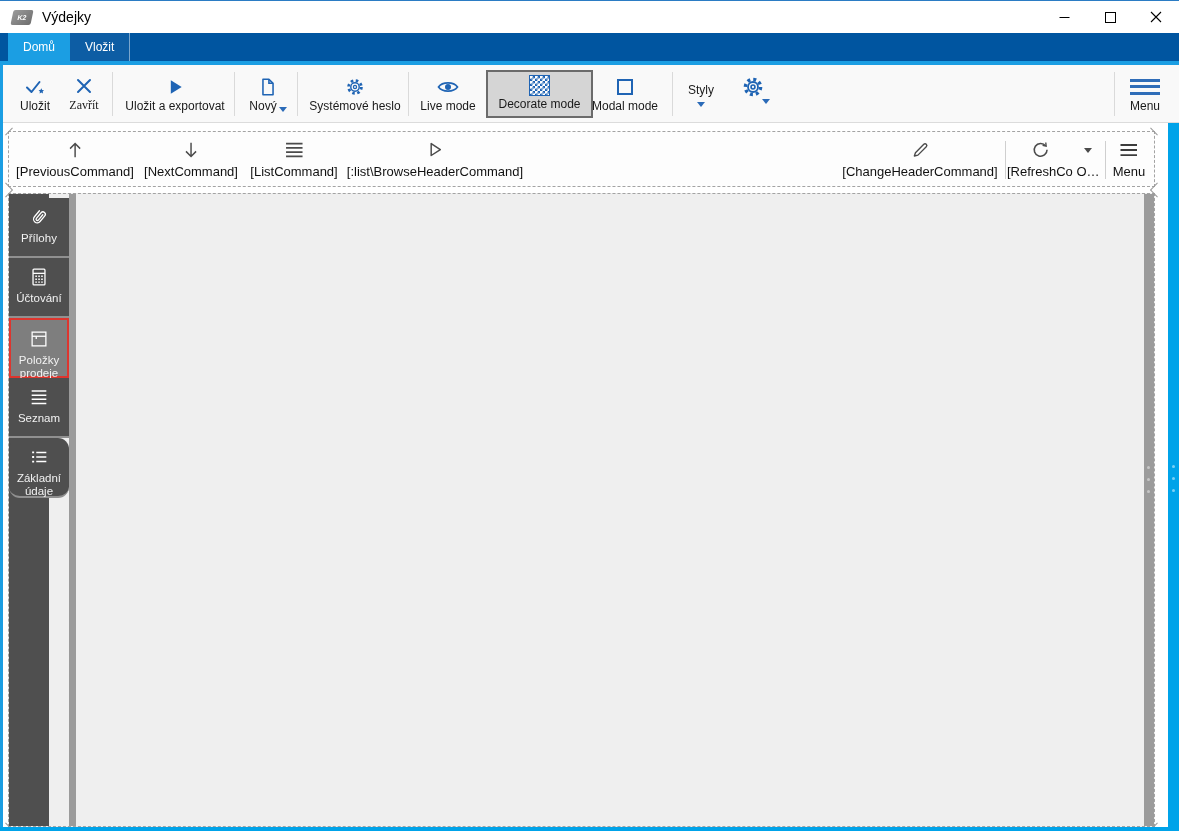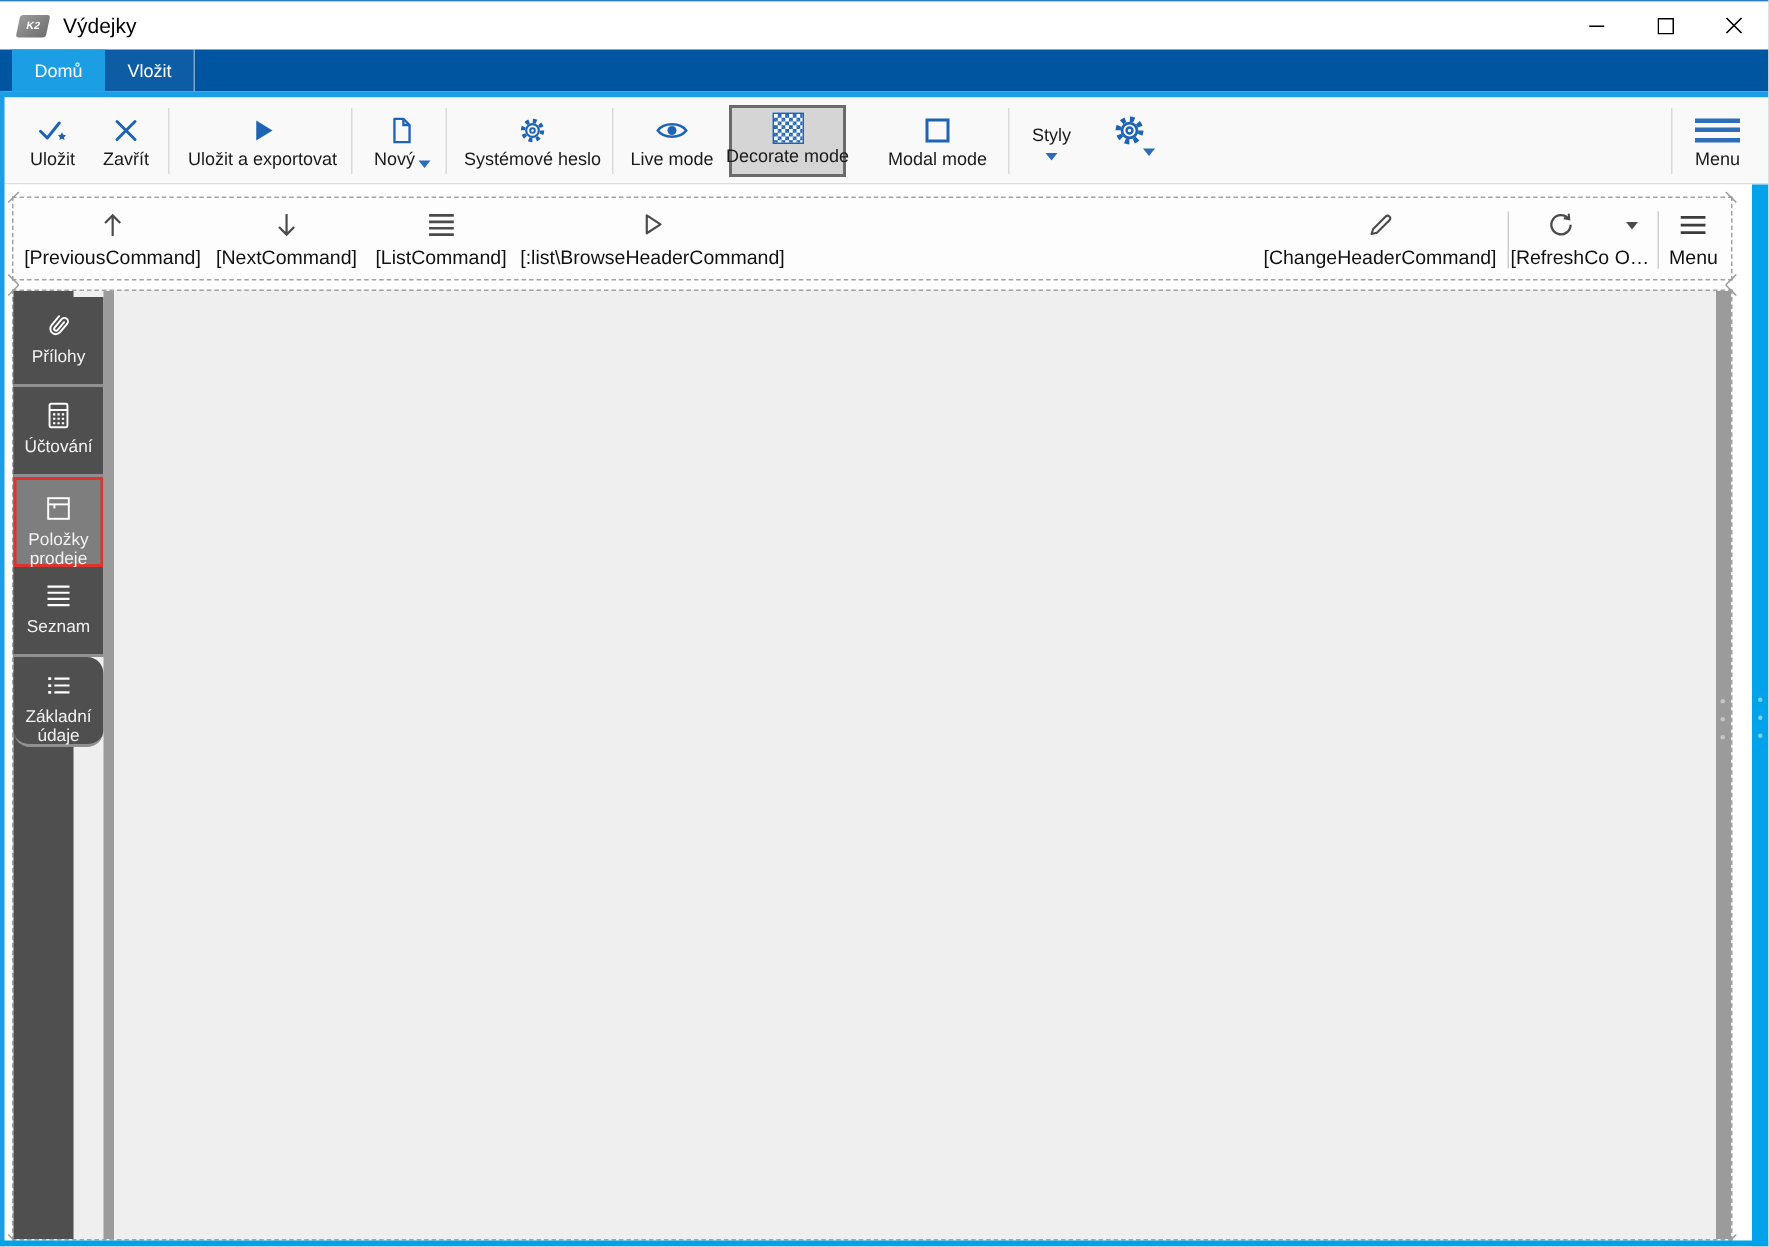--- a/index.html
+++ b/index.html
@@ -129,21 +129,21 @@
     <div class="rbtn" style="left:12px;width:46px;">
       <span class="ric">
         <svg width="24" height="24" viewBox="0 0 24 24">
           <path d="M4 12.5 l4.5 4.5 L16.5 7" stroke="#1f64b4" stroke-width="2" fill="none" stroke-linecap="round" stroke-linejoin="round"></path>
           <path d="M18.3 13.2 l0.85 1.7 1.9 0.28 -1.38 1.33 0.33 1.9 -1.7 -0.9 -1.7 0.9 0.33 -1.9 -1.38 -1.33 1.9 -0.28z" fill="#1f64b4"></path>
         </svg>
       </span>
       <span>Uložit</span>
     </div>
 
-    <div class="rbtn" style="left:61px;width:46px;">
+    <div class="rbtn" style="left:61px;width:46px;font-family:Liberation Serif, serif;">
       <span class="ric">
         <svg width="20" height="20" viewBox="0 0 20 20">
             <path d="M4 4 L16 16 M16 4 L4 16" stroke="#1f64b4" stroke-width="2" stroke-linecap="round"></path>
           </svg>
       </span>
       <span>Zavřít</span>
     </div>
 
     <div class="rsep" style="left:112px;"></div>
 
@@ -189,21 +189,21 @@
     <div class="rbtn" style="left:412px;width:72px;">
       <span class="ric">
         <svg width="24" height="24" viewBox="0 0 24 24">
           <path d="M2.5 12 C6.5 6.5 17.5 6.5 21.5 12 C17.5 17.5 6.5 17.5 2.5 12 Z" stroke="#1f64b4" stroke-width="1.7" fill="none"></path>
           <circle cx="12" cy="12" r="3" fill="#1f64b4"></circle>
         </svg>
       </span>
       <span>Live mode</span>
     </div>
 
-    <div class="rbtn selected" style="left:486px;width:78px;">
+    <div class="rbtn selected" style="left:486px;width:107px;">
       <span class="ric">
           <span class="checker"></span>
         </span>
       <span>Decorate mode</span>
     </div>
 
     <div class="rbtn" style="left:581px;width:88px;">
       <span class="ric">
           <span class="sq-outline"></span>
         </span>

